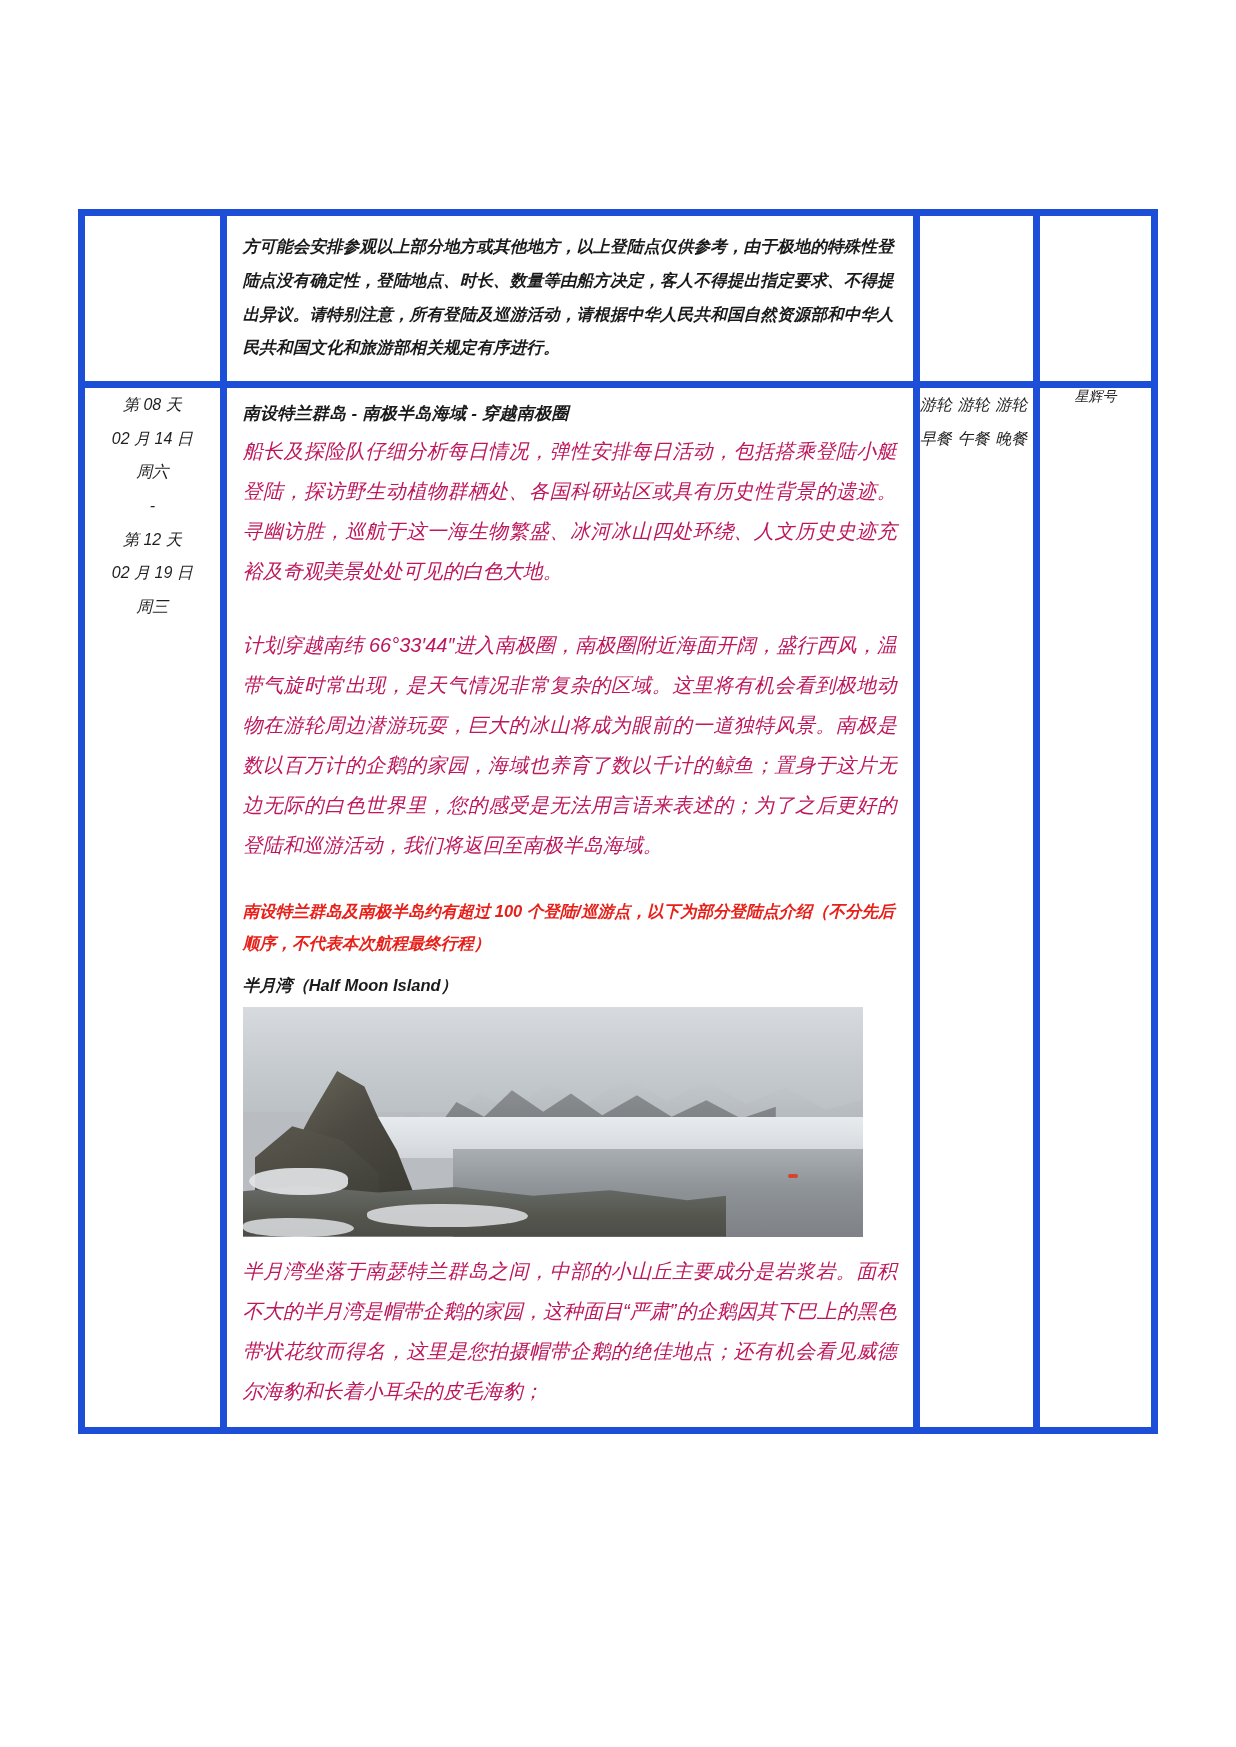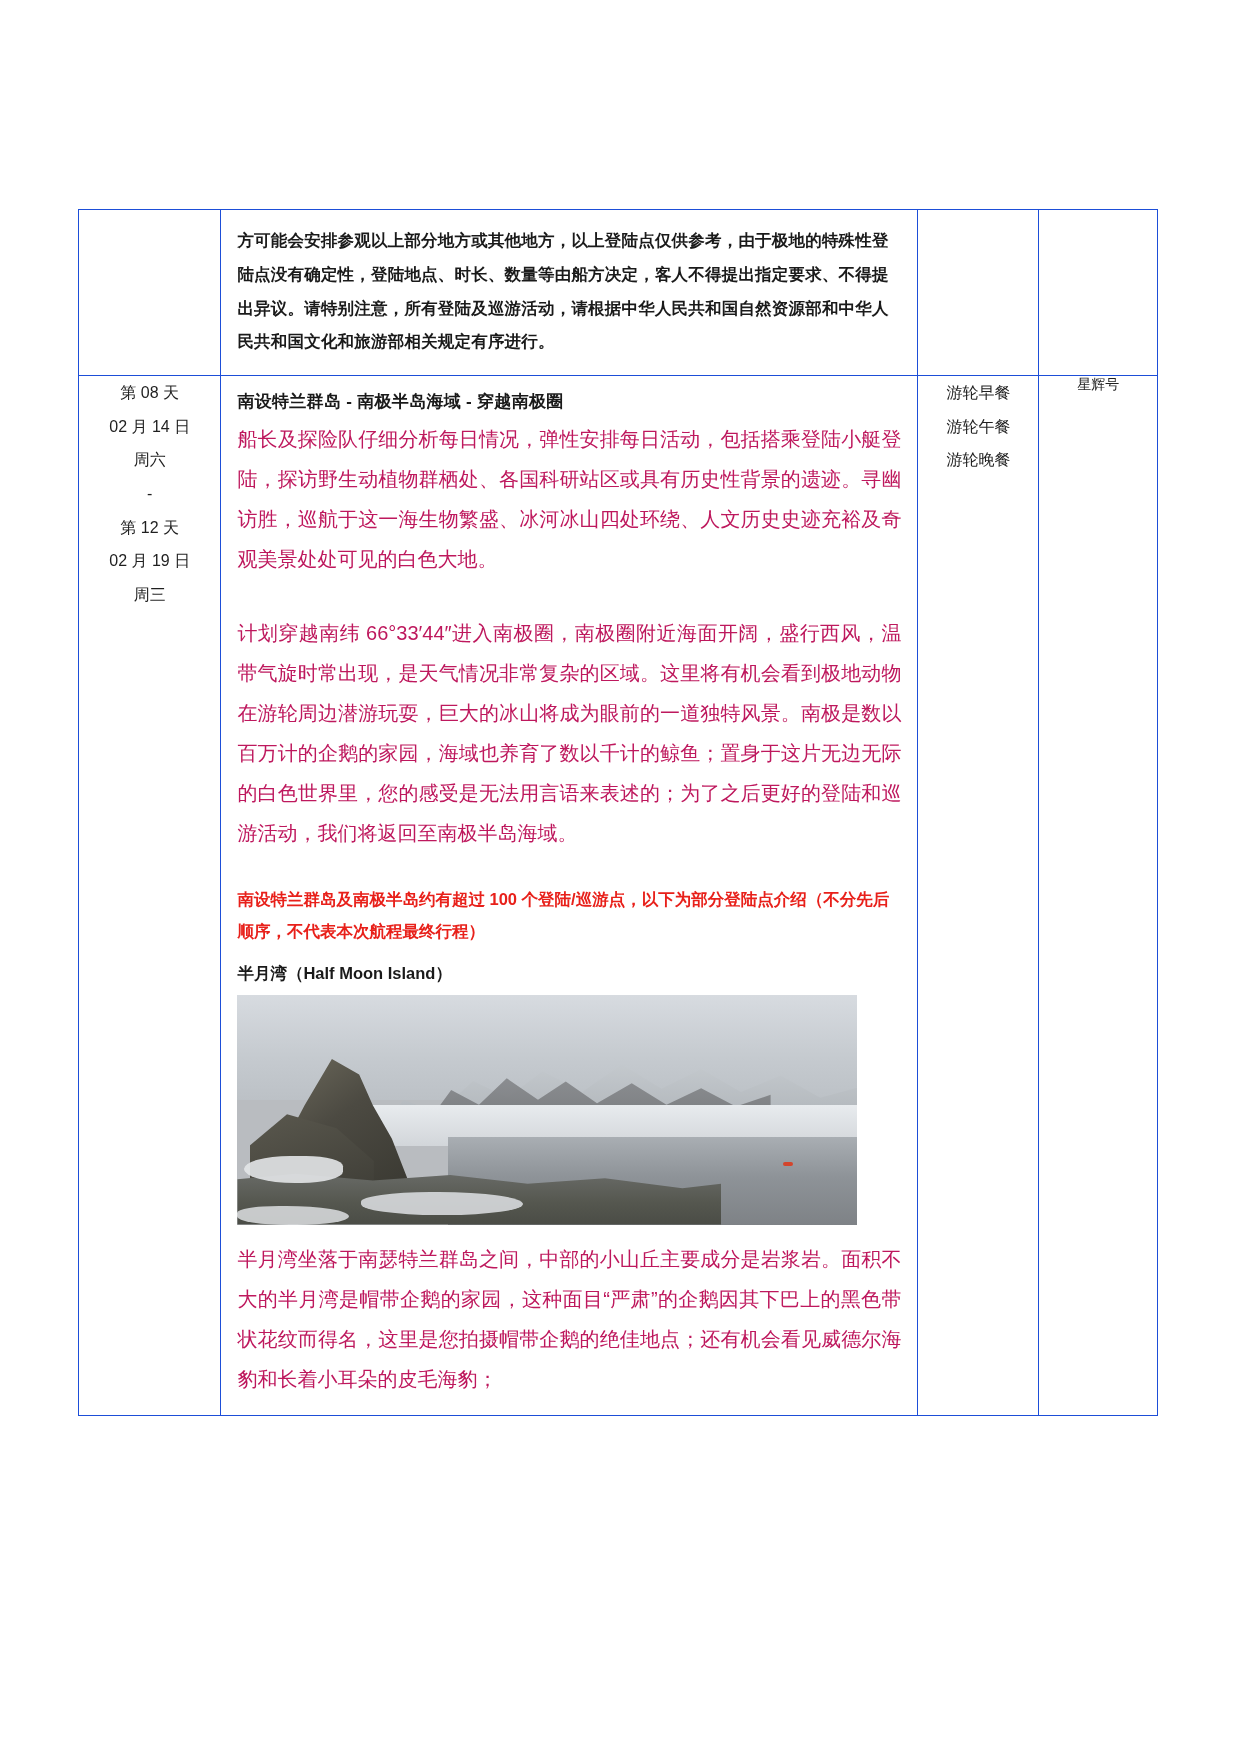--- a/index.html
+++ b/index.html
@@ -24,23 +24,24 @@
   }
   .itinerary-table {
     position: absolute;
     left: 78px;
     top: 209px;
     width: 1080px;
     border-collapse: collapse;
     table-layout: fixed;
   }
   .itinerary-table td {
-    border: 1px solid #1d4ed8;
+    border: 7px solid #1d4ed8;
     vertical-align: top;
     padding: 0;
+    font-style: italic;
   }
   .col-date { width: 132px; }
   .col-body { width: 646px; }
   .col-meal { width: 112px; }
   .col-ship { width: 110px; }
 
   .cell-pad {
     padding: 14px 16px 16px 16px;
   }
 
@@ -97,21 +98,21 @@
     font-size: 16px;
     line-height: 2.1;
     color: #1f1f1f;
   }
   .date-line { display: block; white-space: nowrap; }
   .date-dash { display: block; }
 
   .meal-cell-inner {
     height: 100%;
     display: flex;
-    flex-direction: column;
+    flex-direction: row;
     align-items: center;
     justify-content: center;
     font-size: 16px;
     line-height: 2.1;
     color: #1f1f1f;
   }
   .ship-cell-inner {
     height: 100%;
     display: flex;
     align-items: center;

